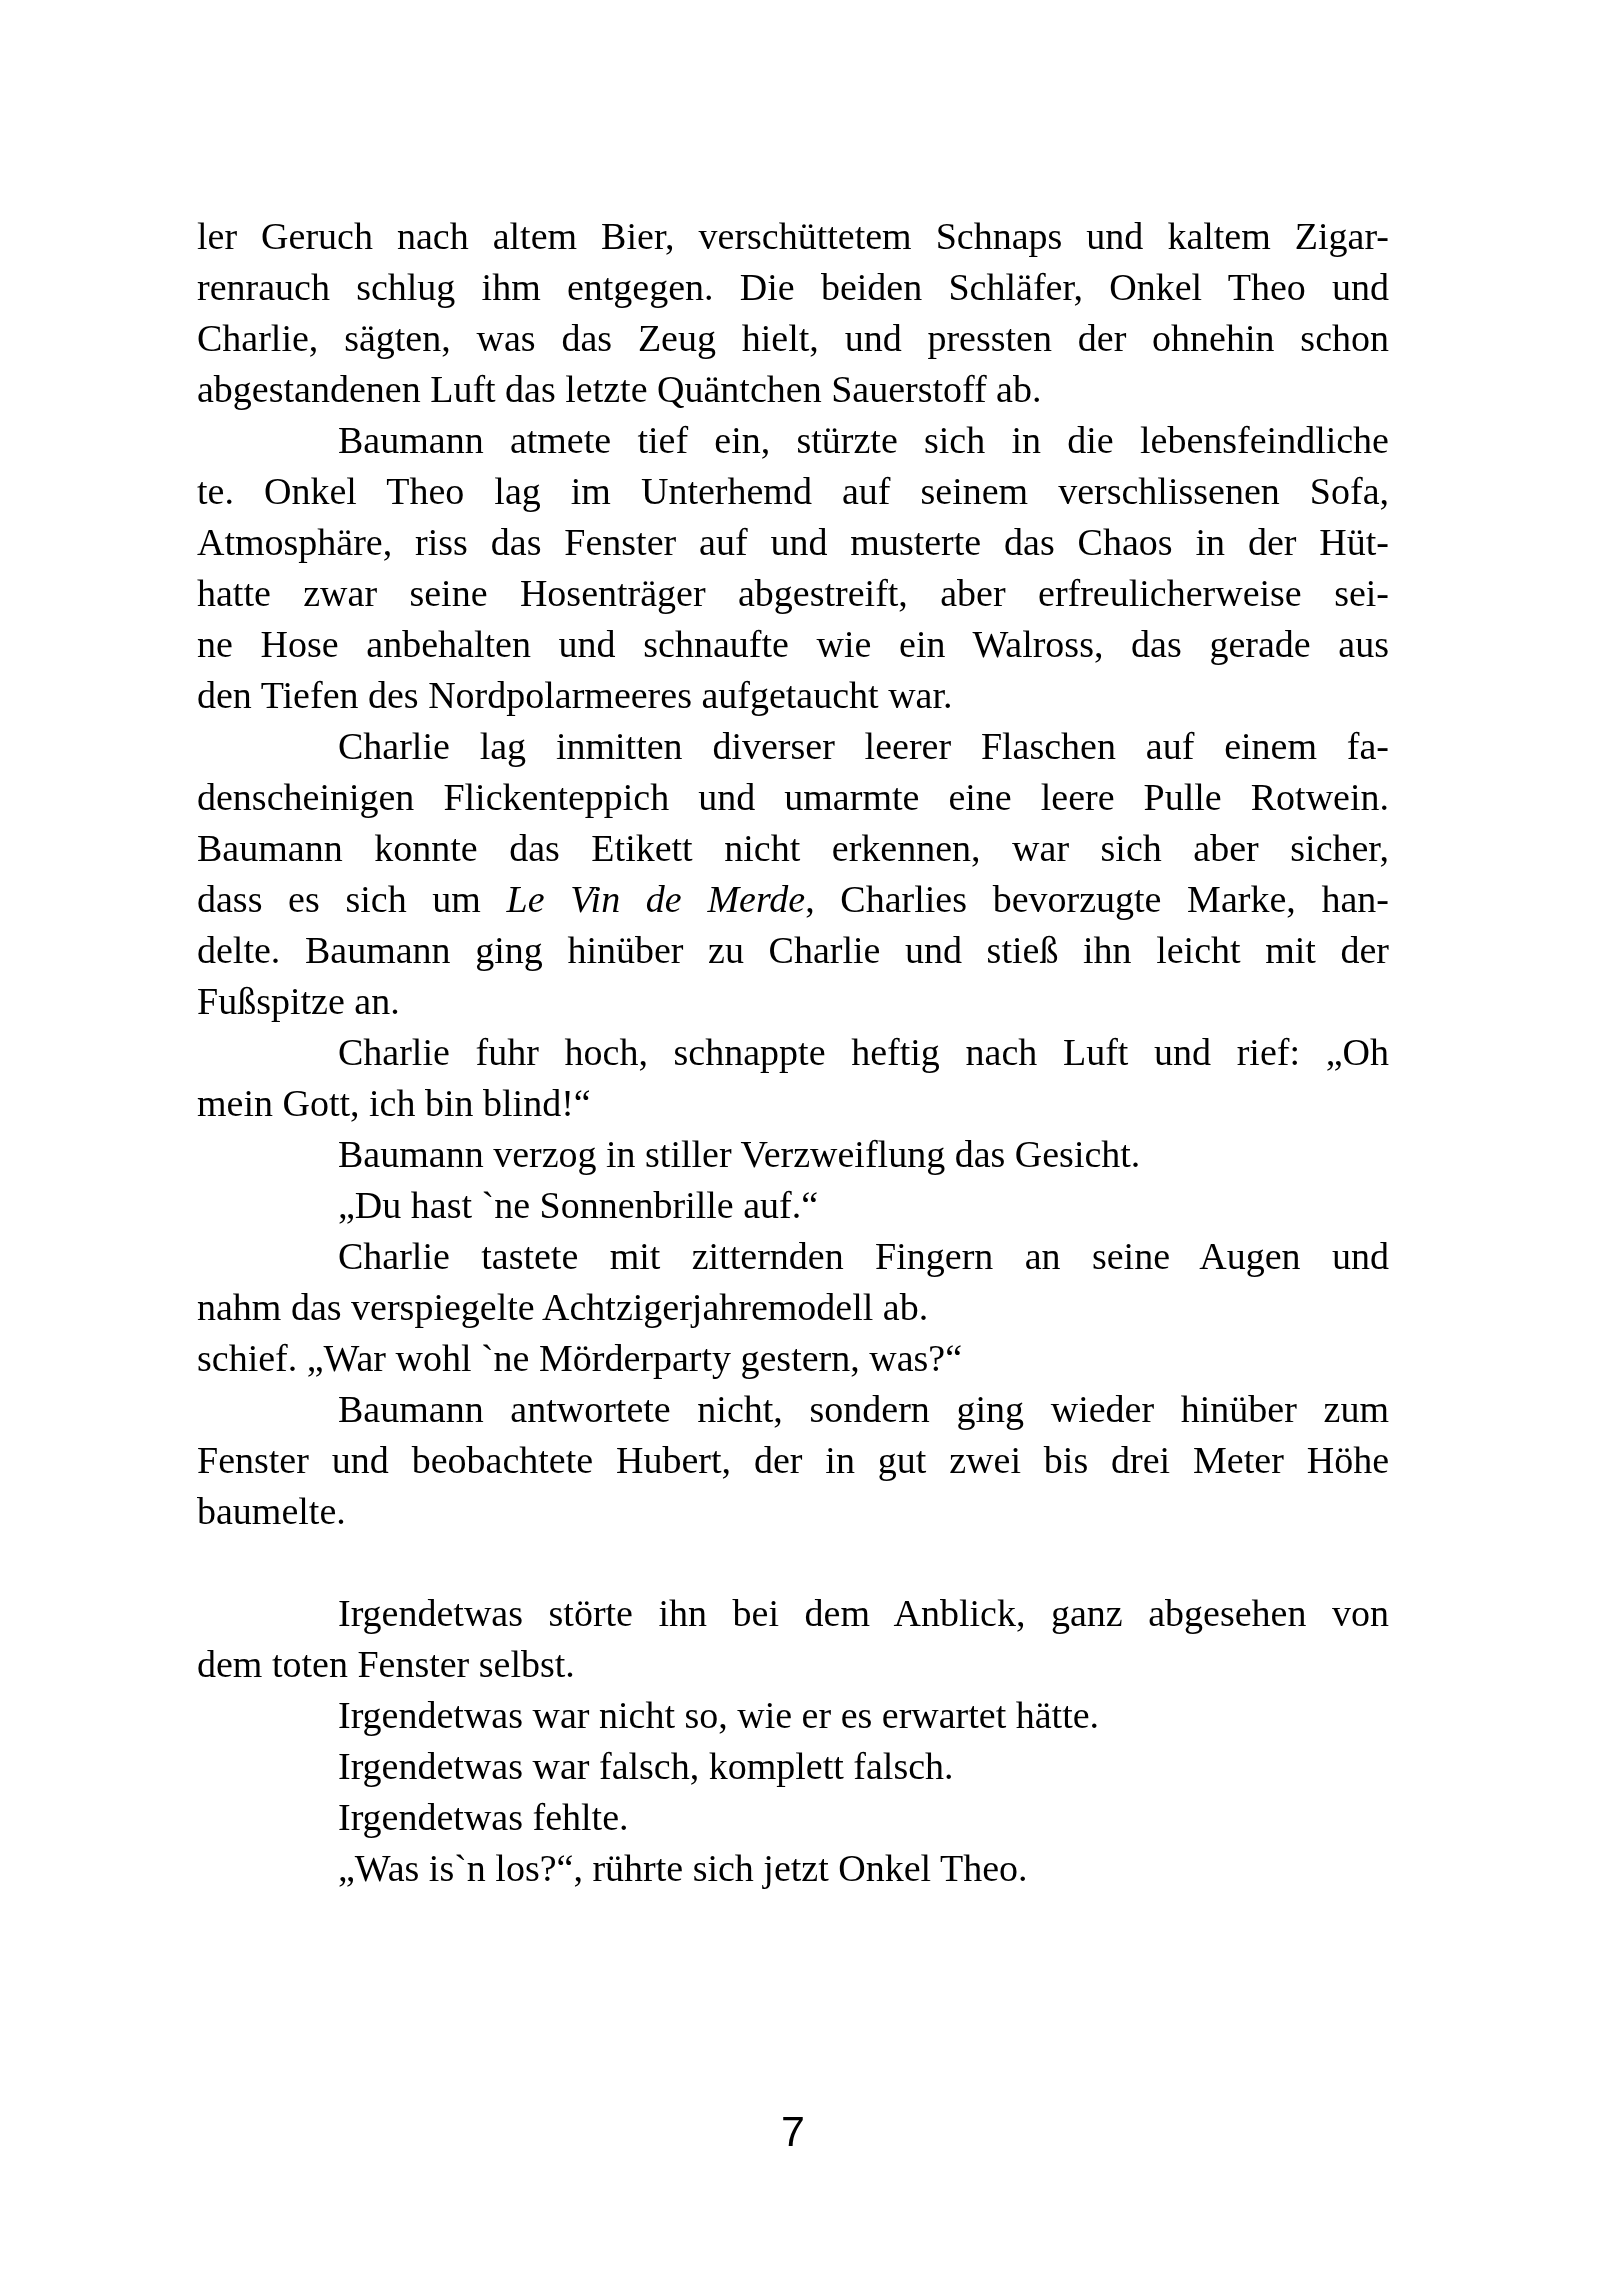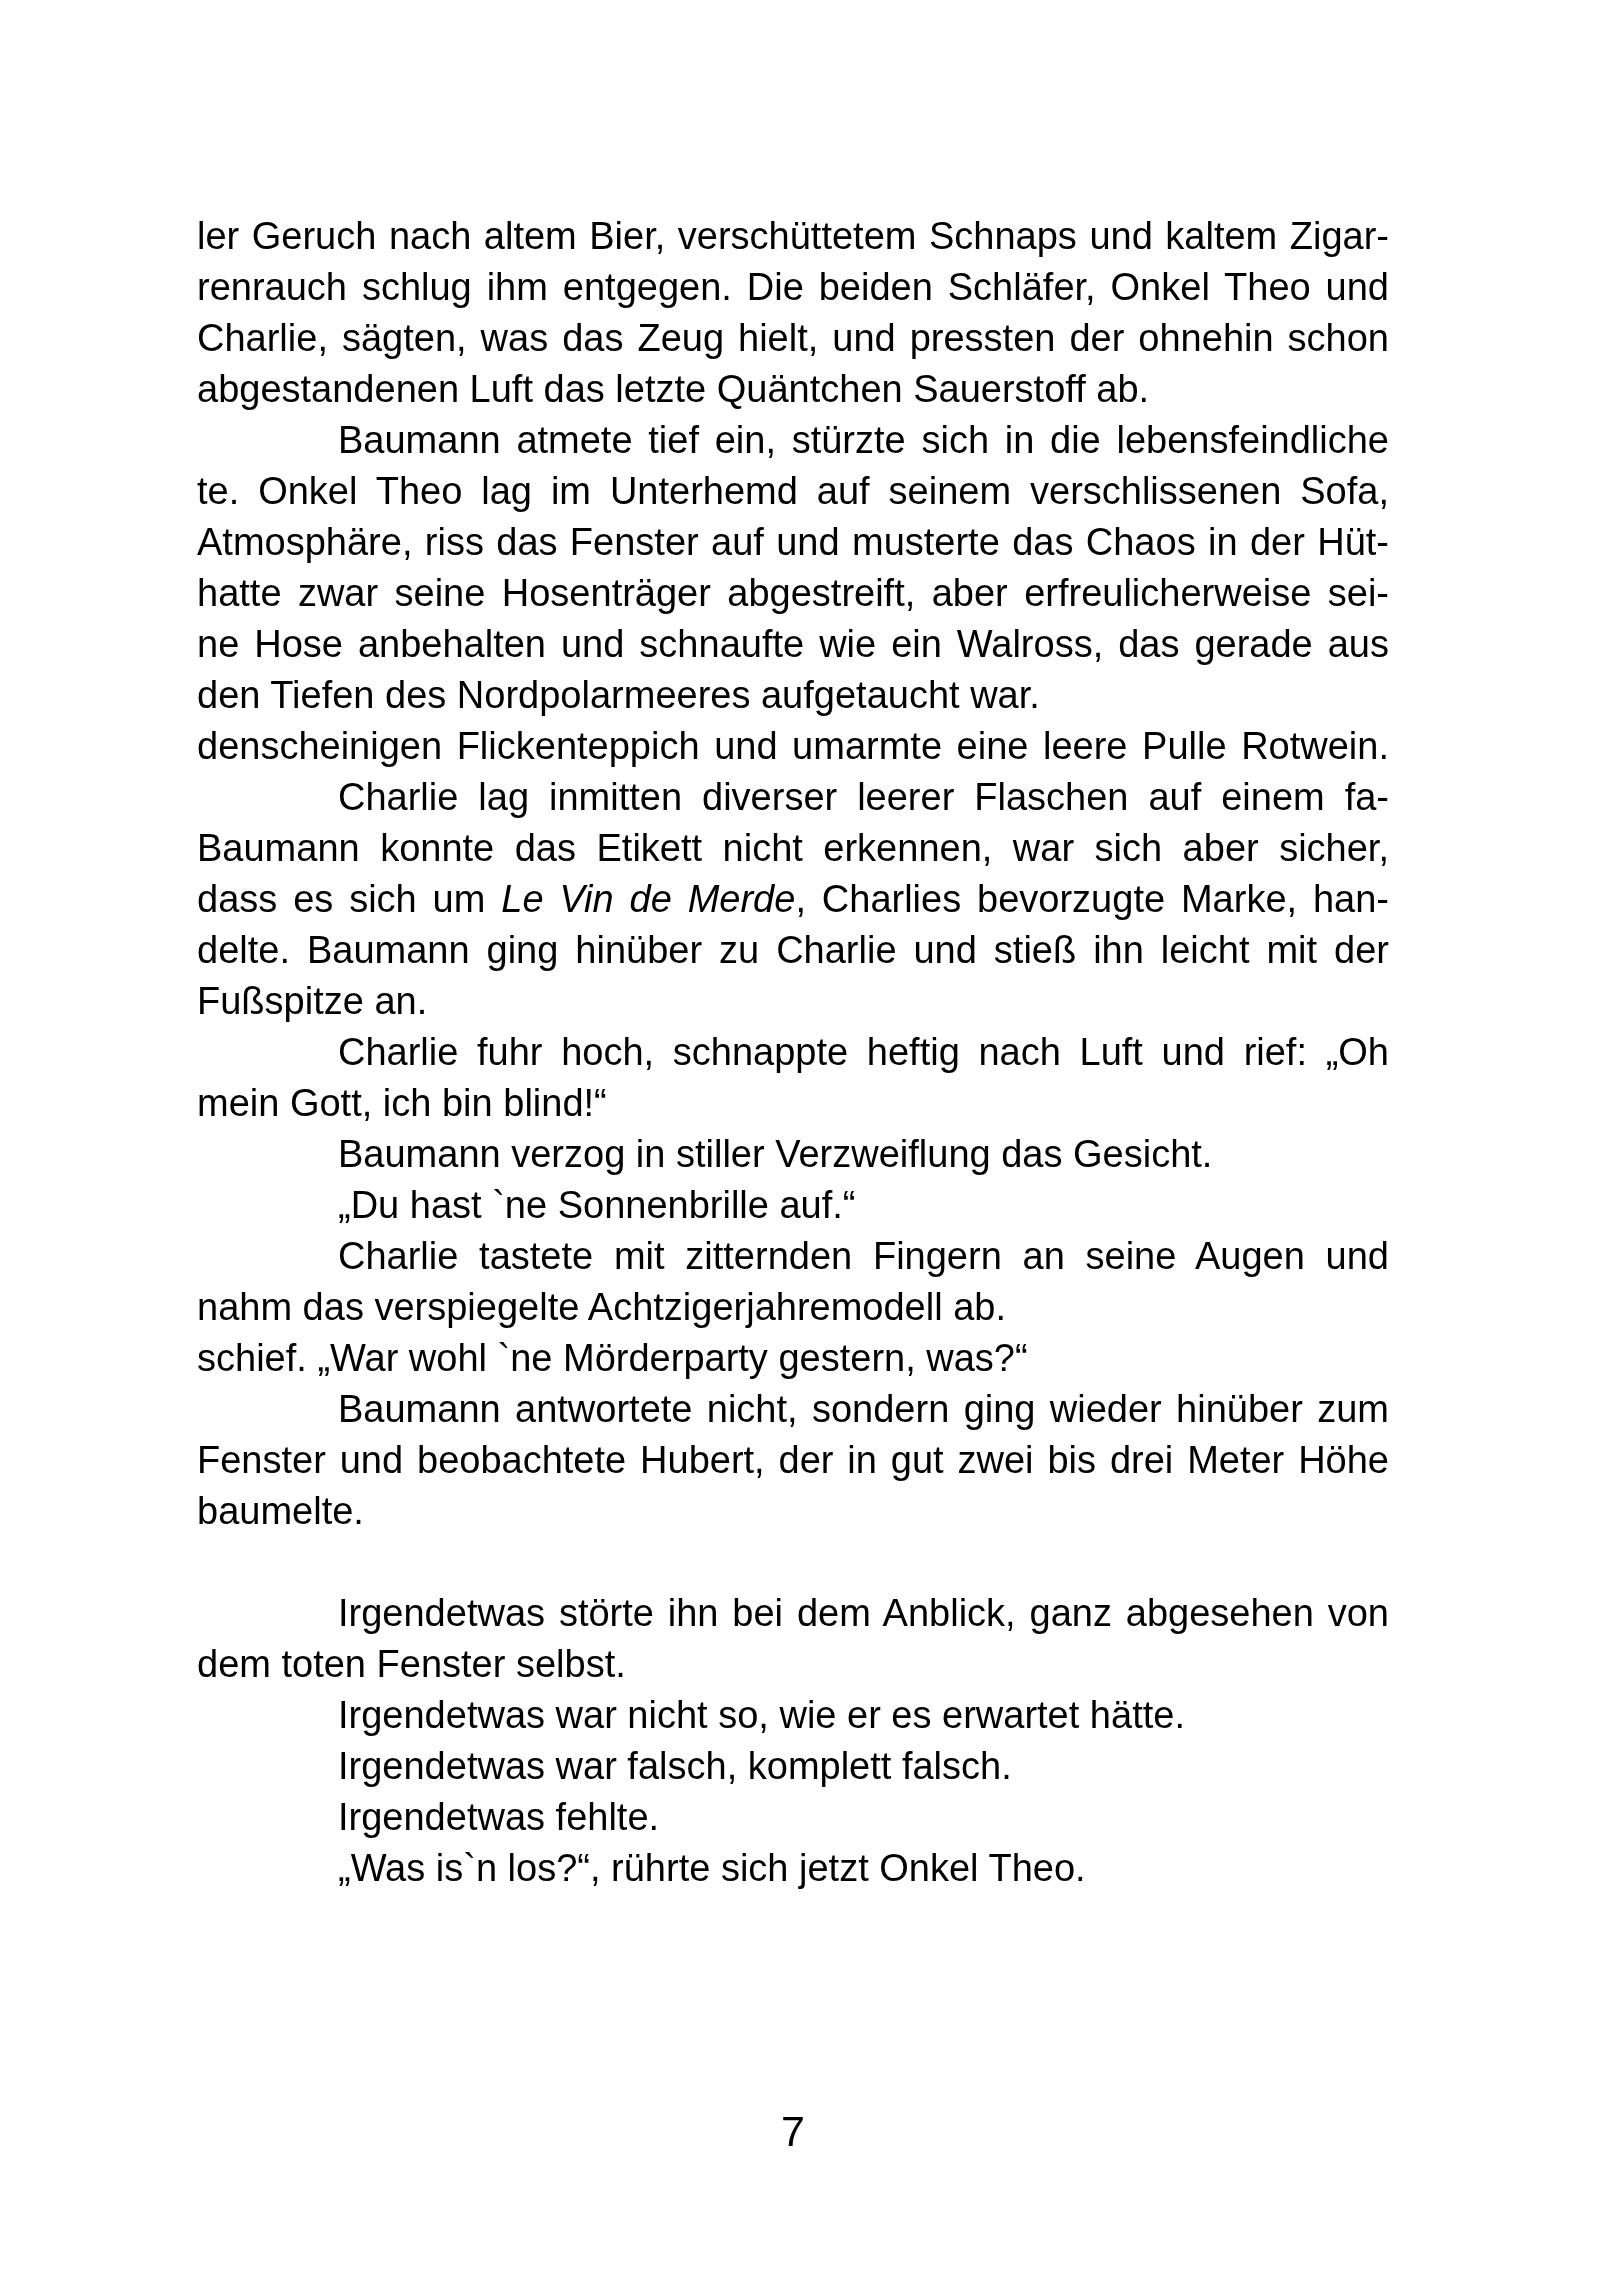--- a/index.html
+++ b/index.html
@@ -14,21 +14,21 @@
   }
   .text-block {
     position: absolute;
     left: 197px;
     top: 211px;
     width: 1192px;
     font-size: 38px;
     line-height: 51px;
     color: #000000;
   }
-  .line { text-align: left; }
+  .line { text-align: left; font-family: Liberation Serif, serif; }
   .line.j { text-align: justify; text-align-last: justify; }
   .line.ind { text-indent: 141px; }
   .it { font-style: italic; }
   .page-number {
     position: absolute;
     left: 197px;
     top: 2108px;
     width: 1192px;
     text-align: center;
     font-size: 43px;
@@ -44,22 +44,22 @@
       <div class="line j">ler Geruch nach altem Bier, verschüttetem Schnaps und kaltem Zigar-</div>
       <div class="line j">renrauch schlug ihm entgegen. Die beiden Schläfer, Onkel Theo und</div>
       <div class="line j">Charlie, sägten, was das Zeug hielt, und pressten der ohnehin schon</div>
       <div class="line">abgestandenen Luft das letzte Quäntchen Sauerstoff ab.</div>
       <div class="line j ind">Baumann atmete tief ein, stürzte sich in die lebensfeindliche</div>
       <div class="line j">te. Onkel Theo lag im Unterhemd auf seinem verschlissenen Sofa,</div>
       <div class="line j">Atmosphäre, riss das Fenster auf und musterte das Chaos in der Hüt-</div>
       <div class="line j">hatte zwar seine Hosenträger abgestreift, aber erfreulicherweise sei-</div>
       <div class="line j">ne Hose anbehalten und schnaufte wie ein Walross, das gerade aus</div>
       <div class="line">den Tiefen des Nordpolarmeeres aufgetaucht war.</div>
+      <div class="line j ind">Charlie lag inmitten diverser leerer Flaschen auf einem fa-</div>
       <div class="line j">denscheinigen Flickenteppich und umarmte eine leere Pulle Rotwein.</div>
-      <div class="line j ind">Charlie lag inmitten diverser leerer Flaschen auf einem fa-</div>
       <div class="line j">Baumann konnte das Etikett nicht erkennen, war sich aber sicher,</div>
       <div class="line j"><span>dass es sich um </span><span class="it">Le Vin de Merde</span><span>, Charlies bevorzugte Marke, han-</span></div>
       <div class="line j">delte. Baumann ging hinüber zu Charlie und stieß ihn leicht mit der</div>
       <div class="line">Fußspitze an.</div>
       <div class="line j ind">Charlie fuhr hoch, schnappte heftig nach Luft und rief: „Oh</div>
       <div class="line">mein Gott, ich bin blind!“</div>
       <div class="line ind">Baumann verzog in stiller Verzweiflung das Gesicht.</div>
       <div class="line ind">„Du hast `ne Sonnenbrille auf.“</div>
       <div class="line j ind">Charlie tastete mit zitternden Fingern an seine Augen und</div>
       <div class="line">nahm das verspiegelte Achtzigerjahremodell ab.</div>

